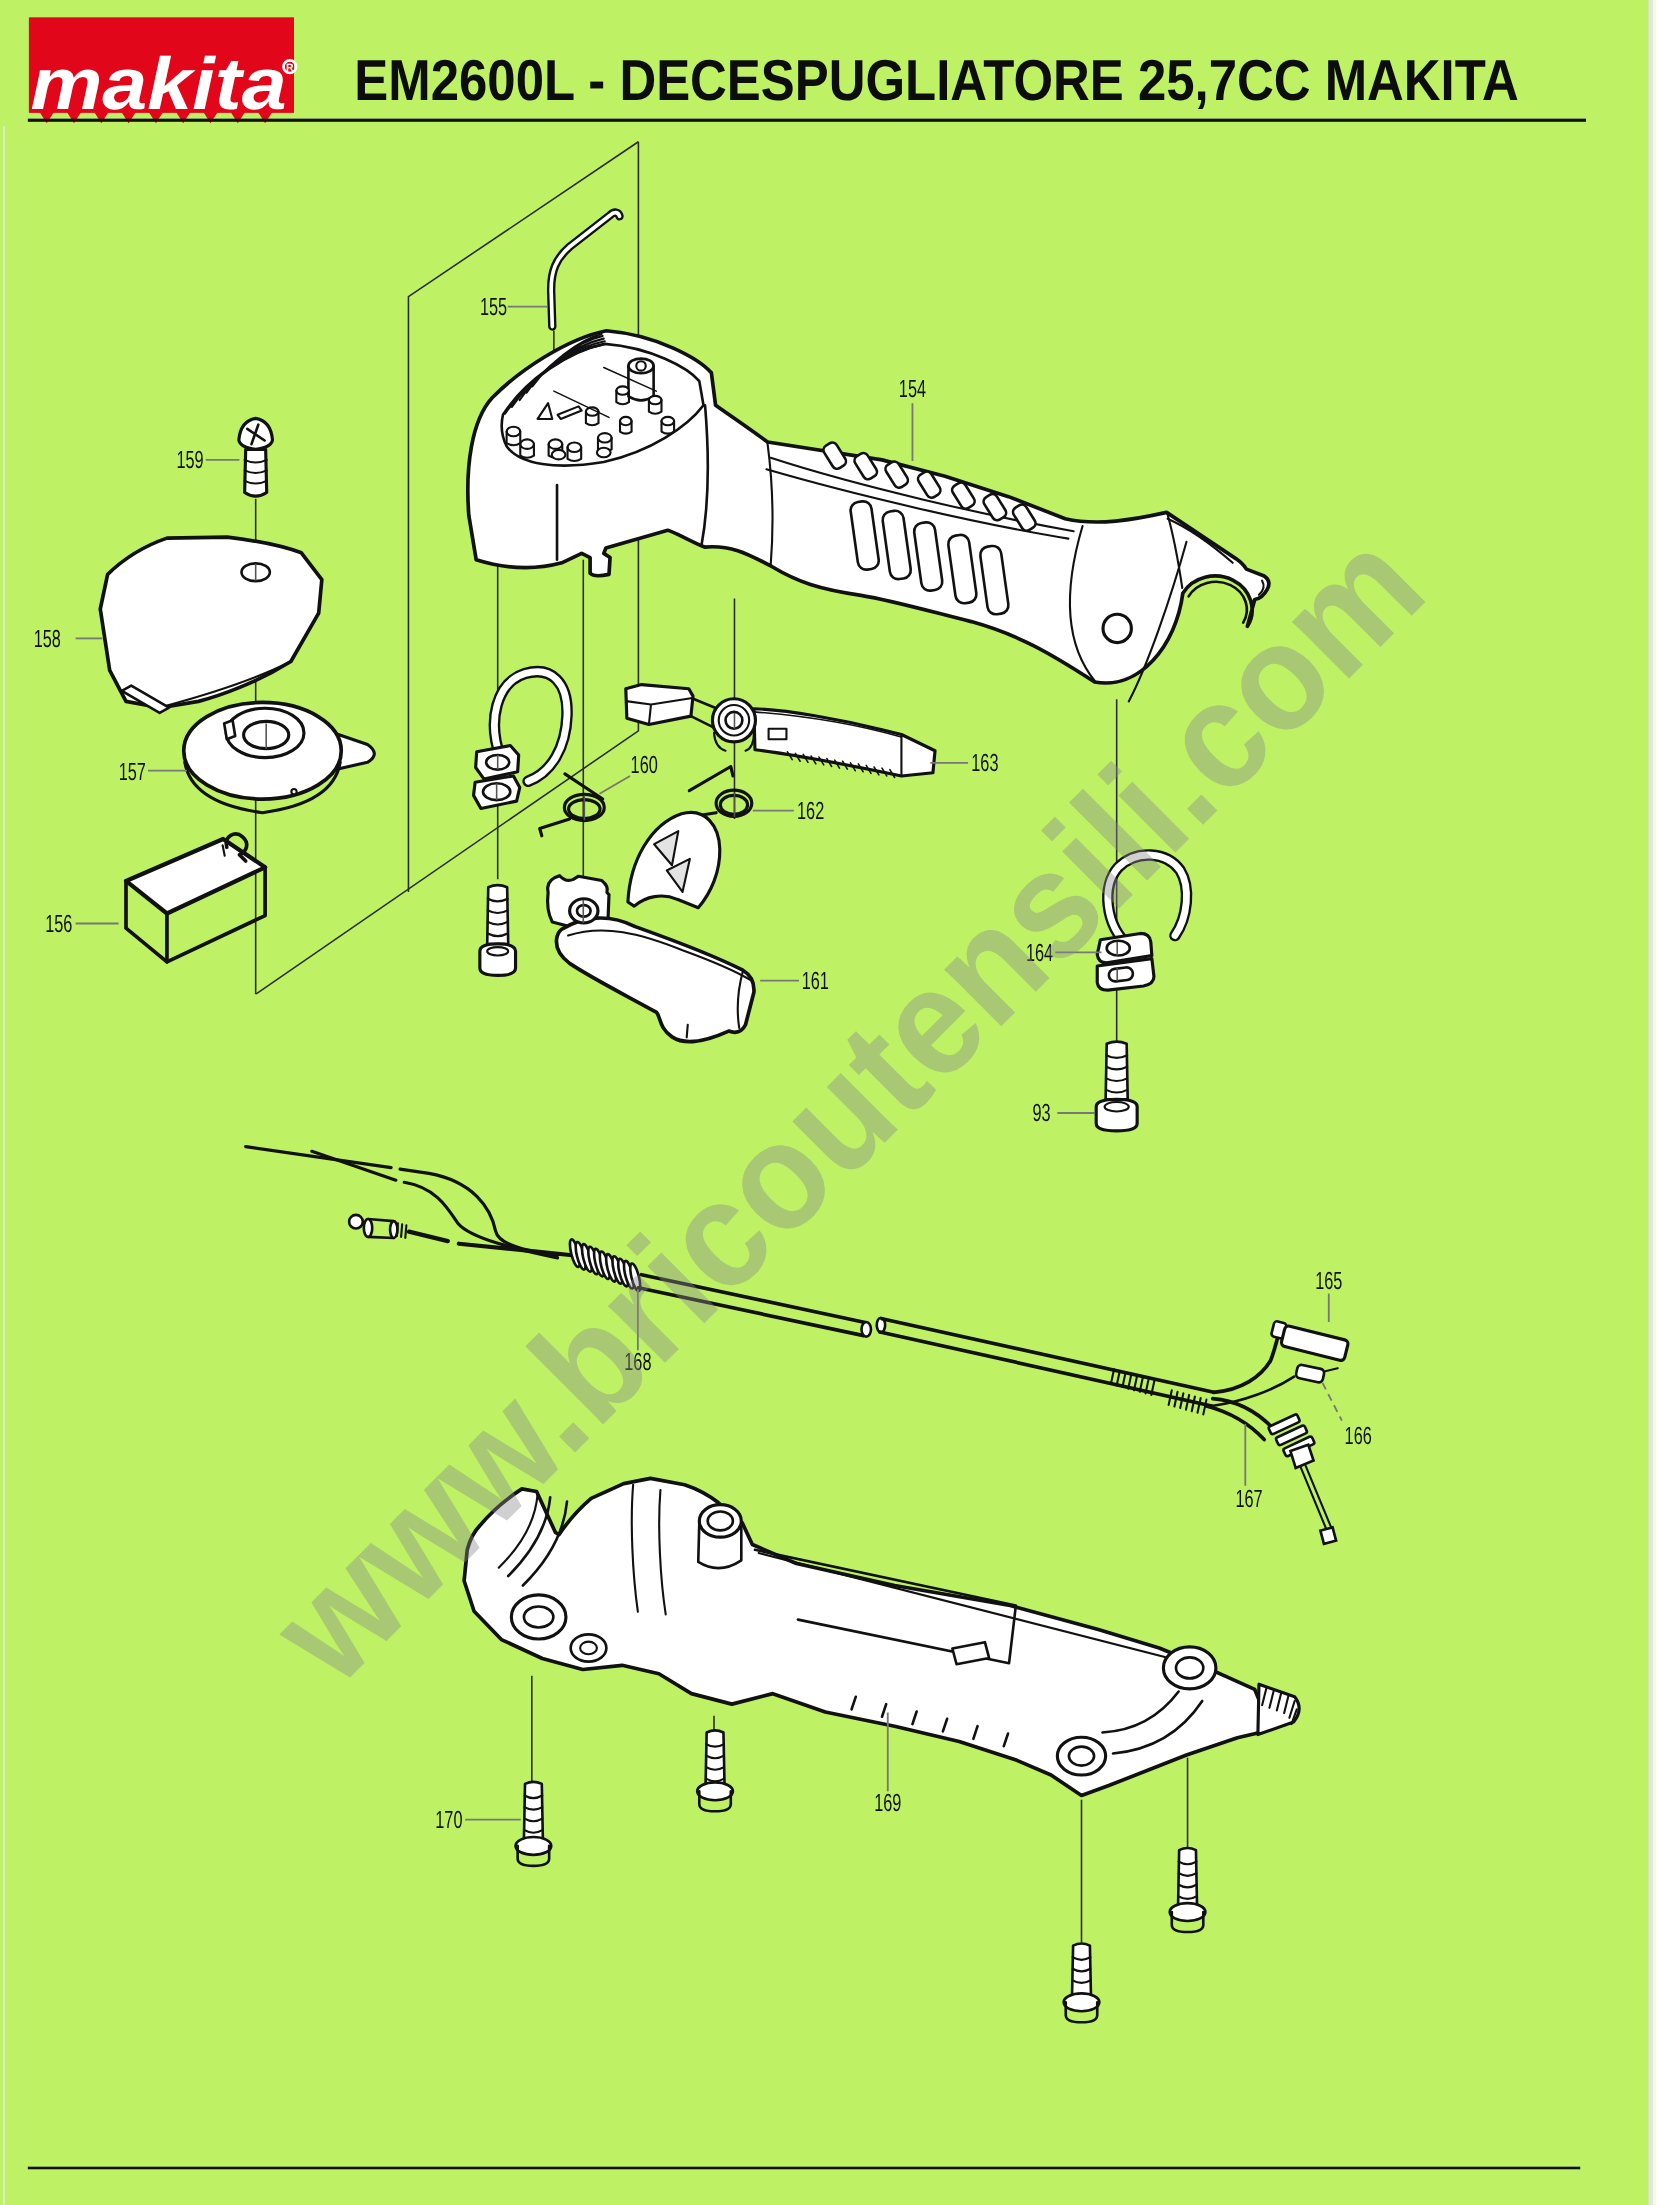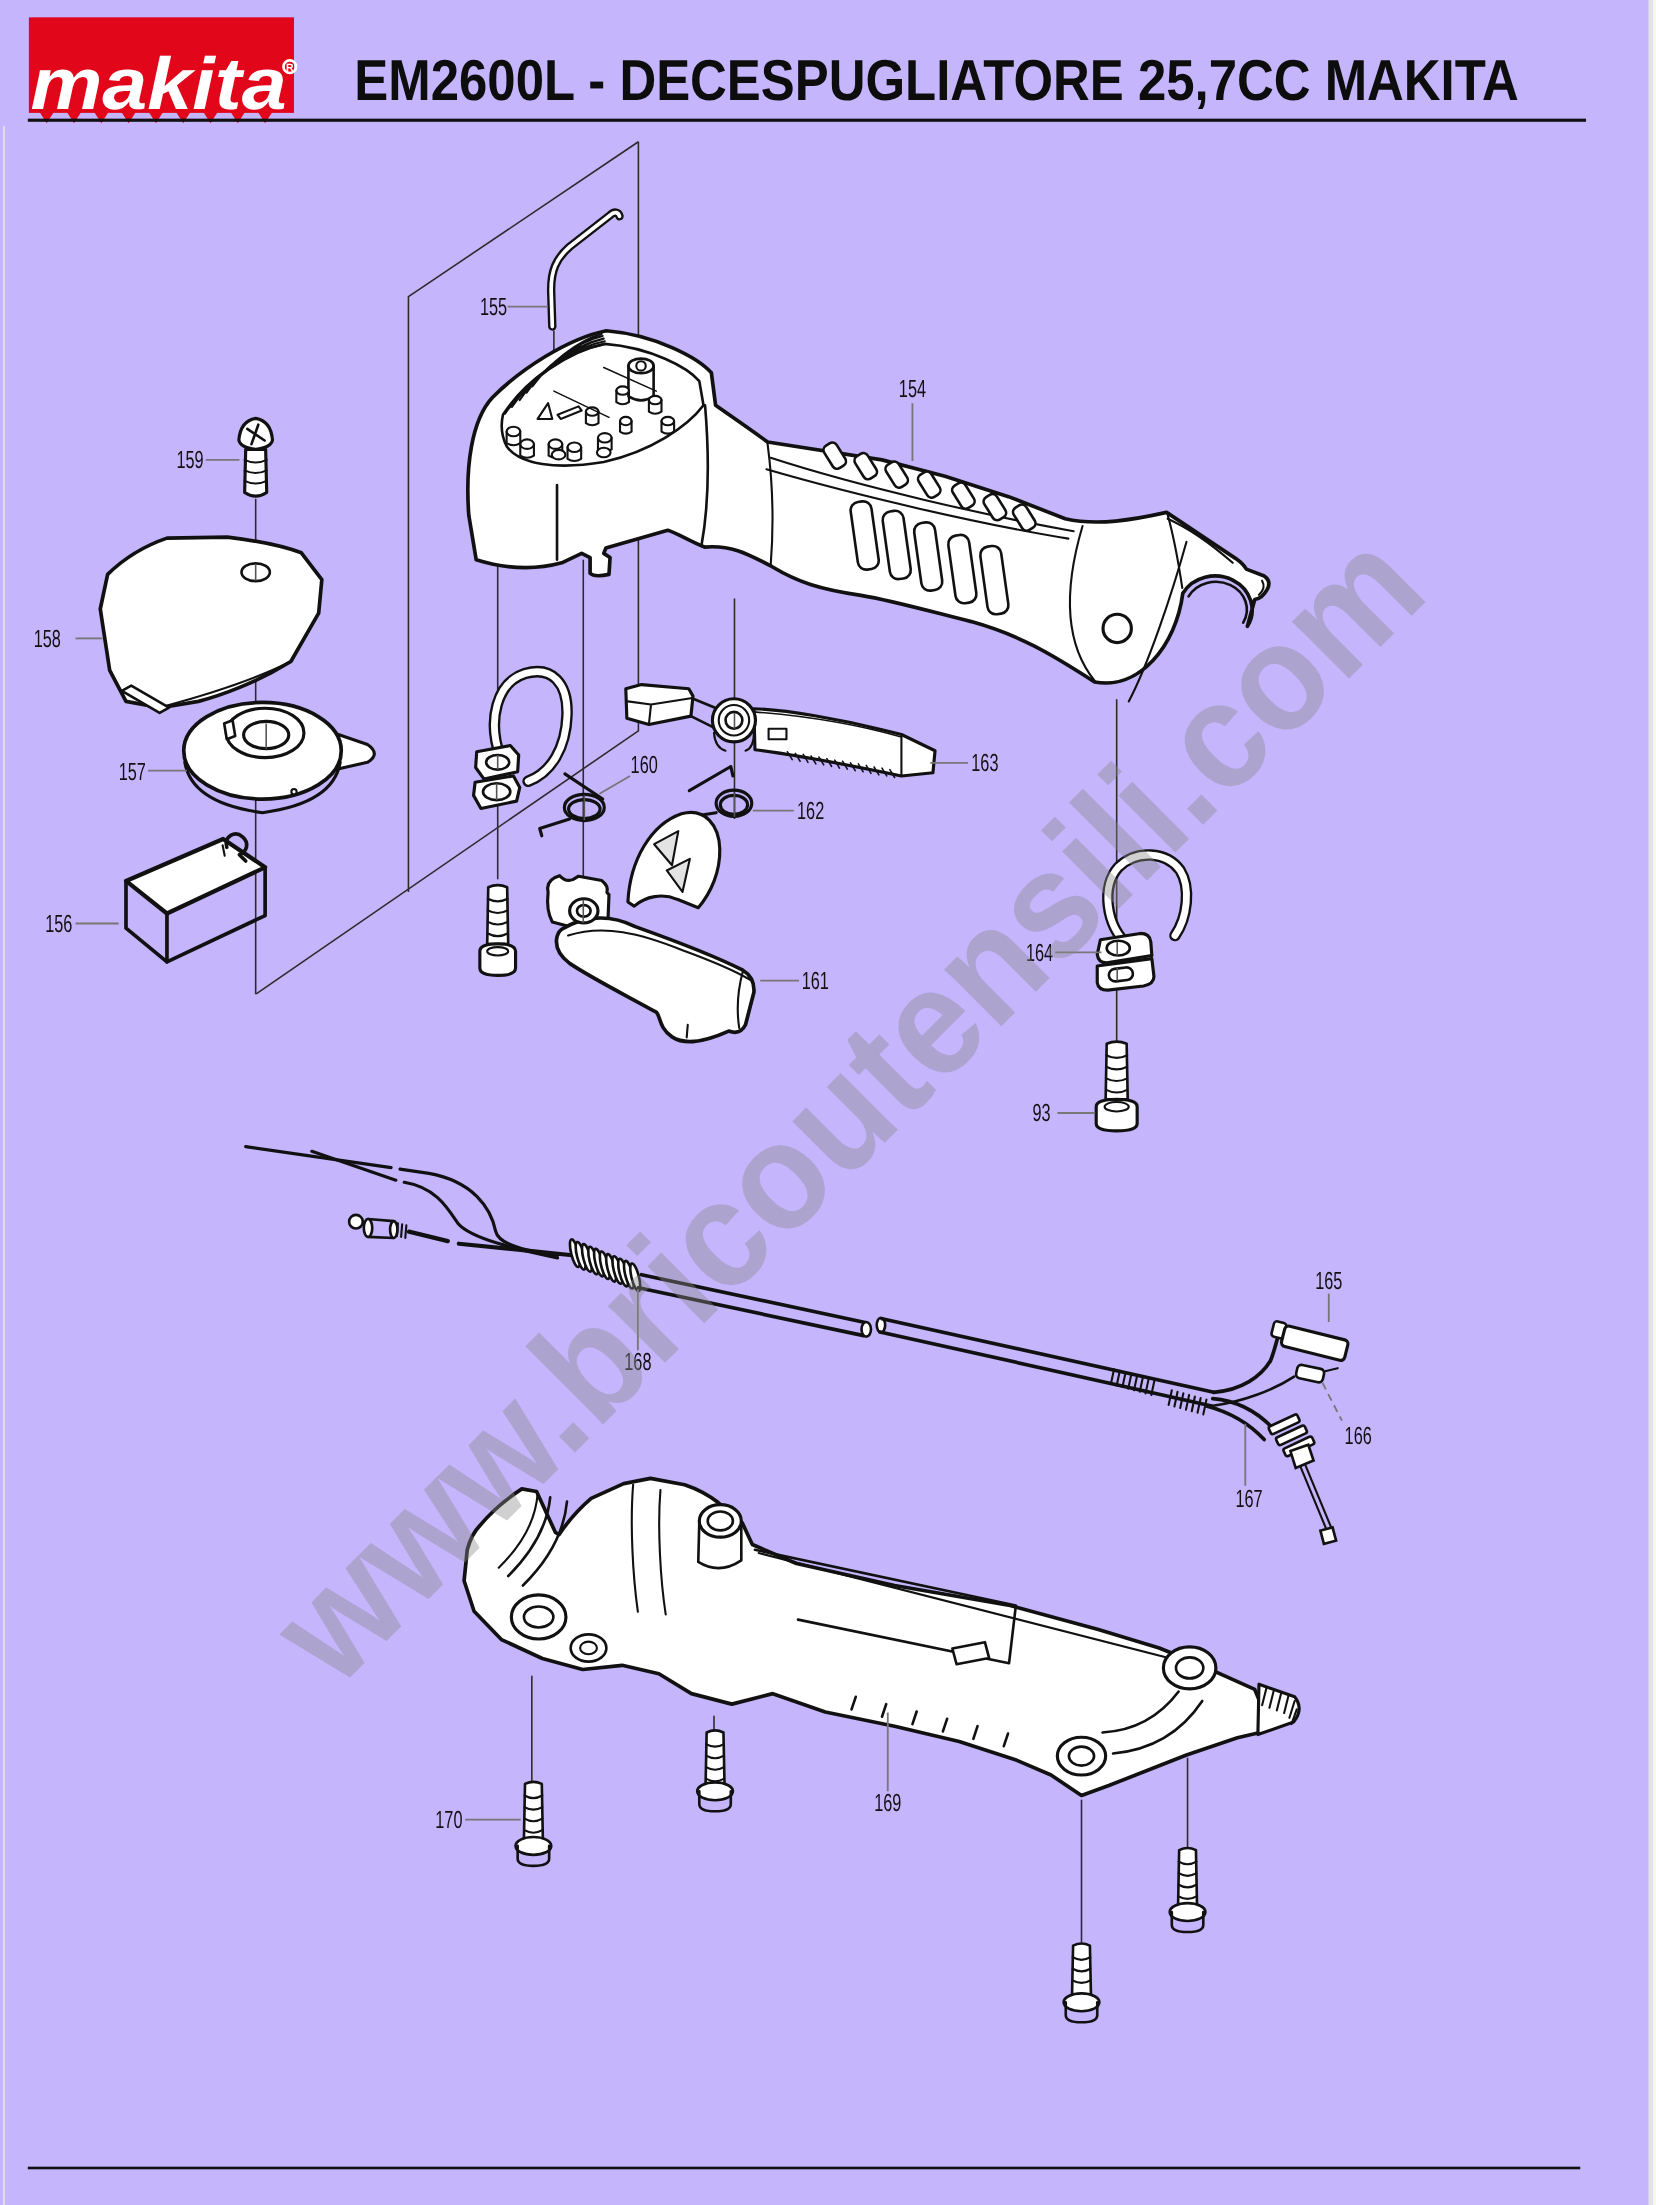--- a/index.html
+++ b/index.html
@@ -1,16 +1,16 @@
 <!DOCTYPE html>
 <html style="font-size:8.4px"><head>
 <meta charset="utf-8">
 <style>
   html,body{margin:0;padding:0;background:#fff;}
-  #page{position:relative;width:1656px;height:2205px;background:#c4b5fd;overflow:hidden;}
+  #page{position:relative;width:1656px;height:2205px;background:#bef264;overflow:hidden;}
   svg{position:absolute;left:0;top:0;}
   text{font-family:"Liberation Sans", sans-serif;}
 </style>
 </head>
 <body>
 <div id="page">
 <svg width="1659" height="2205" viewBox="0 0 3160 4200" text-rendering="geometricPrecision">
 
 <rect x="3140" y="0" width="8" height="4200" fill="#e3e3e3"></rect>
 <rect x="3148" y="0" width="12" height="4200" fill="#f6f6f6"></rect>

